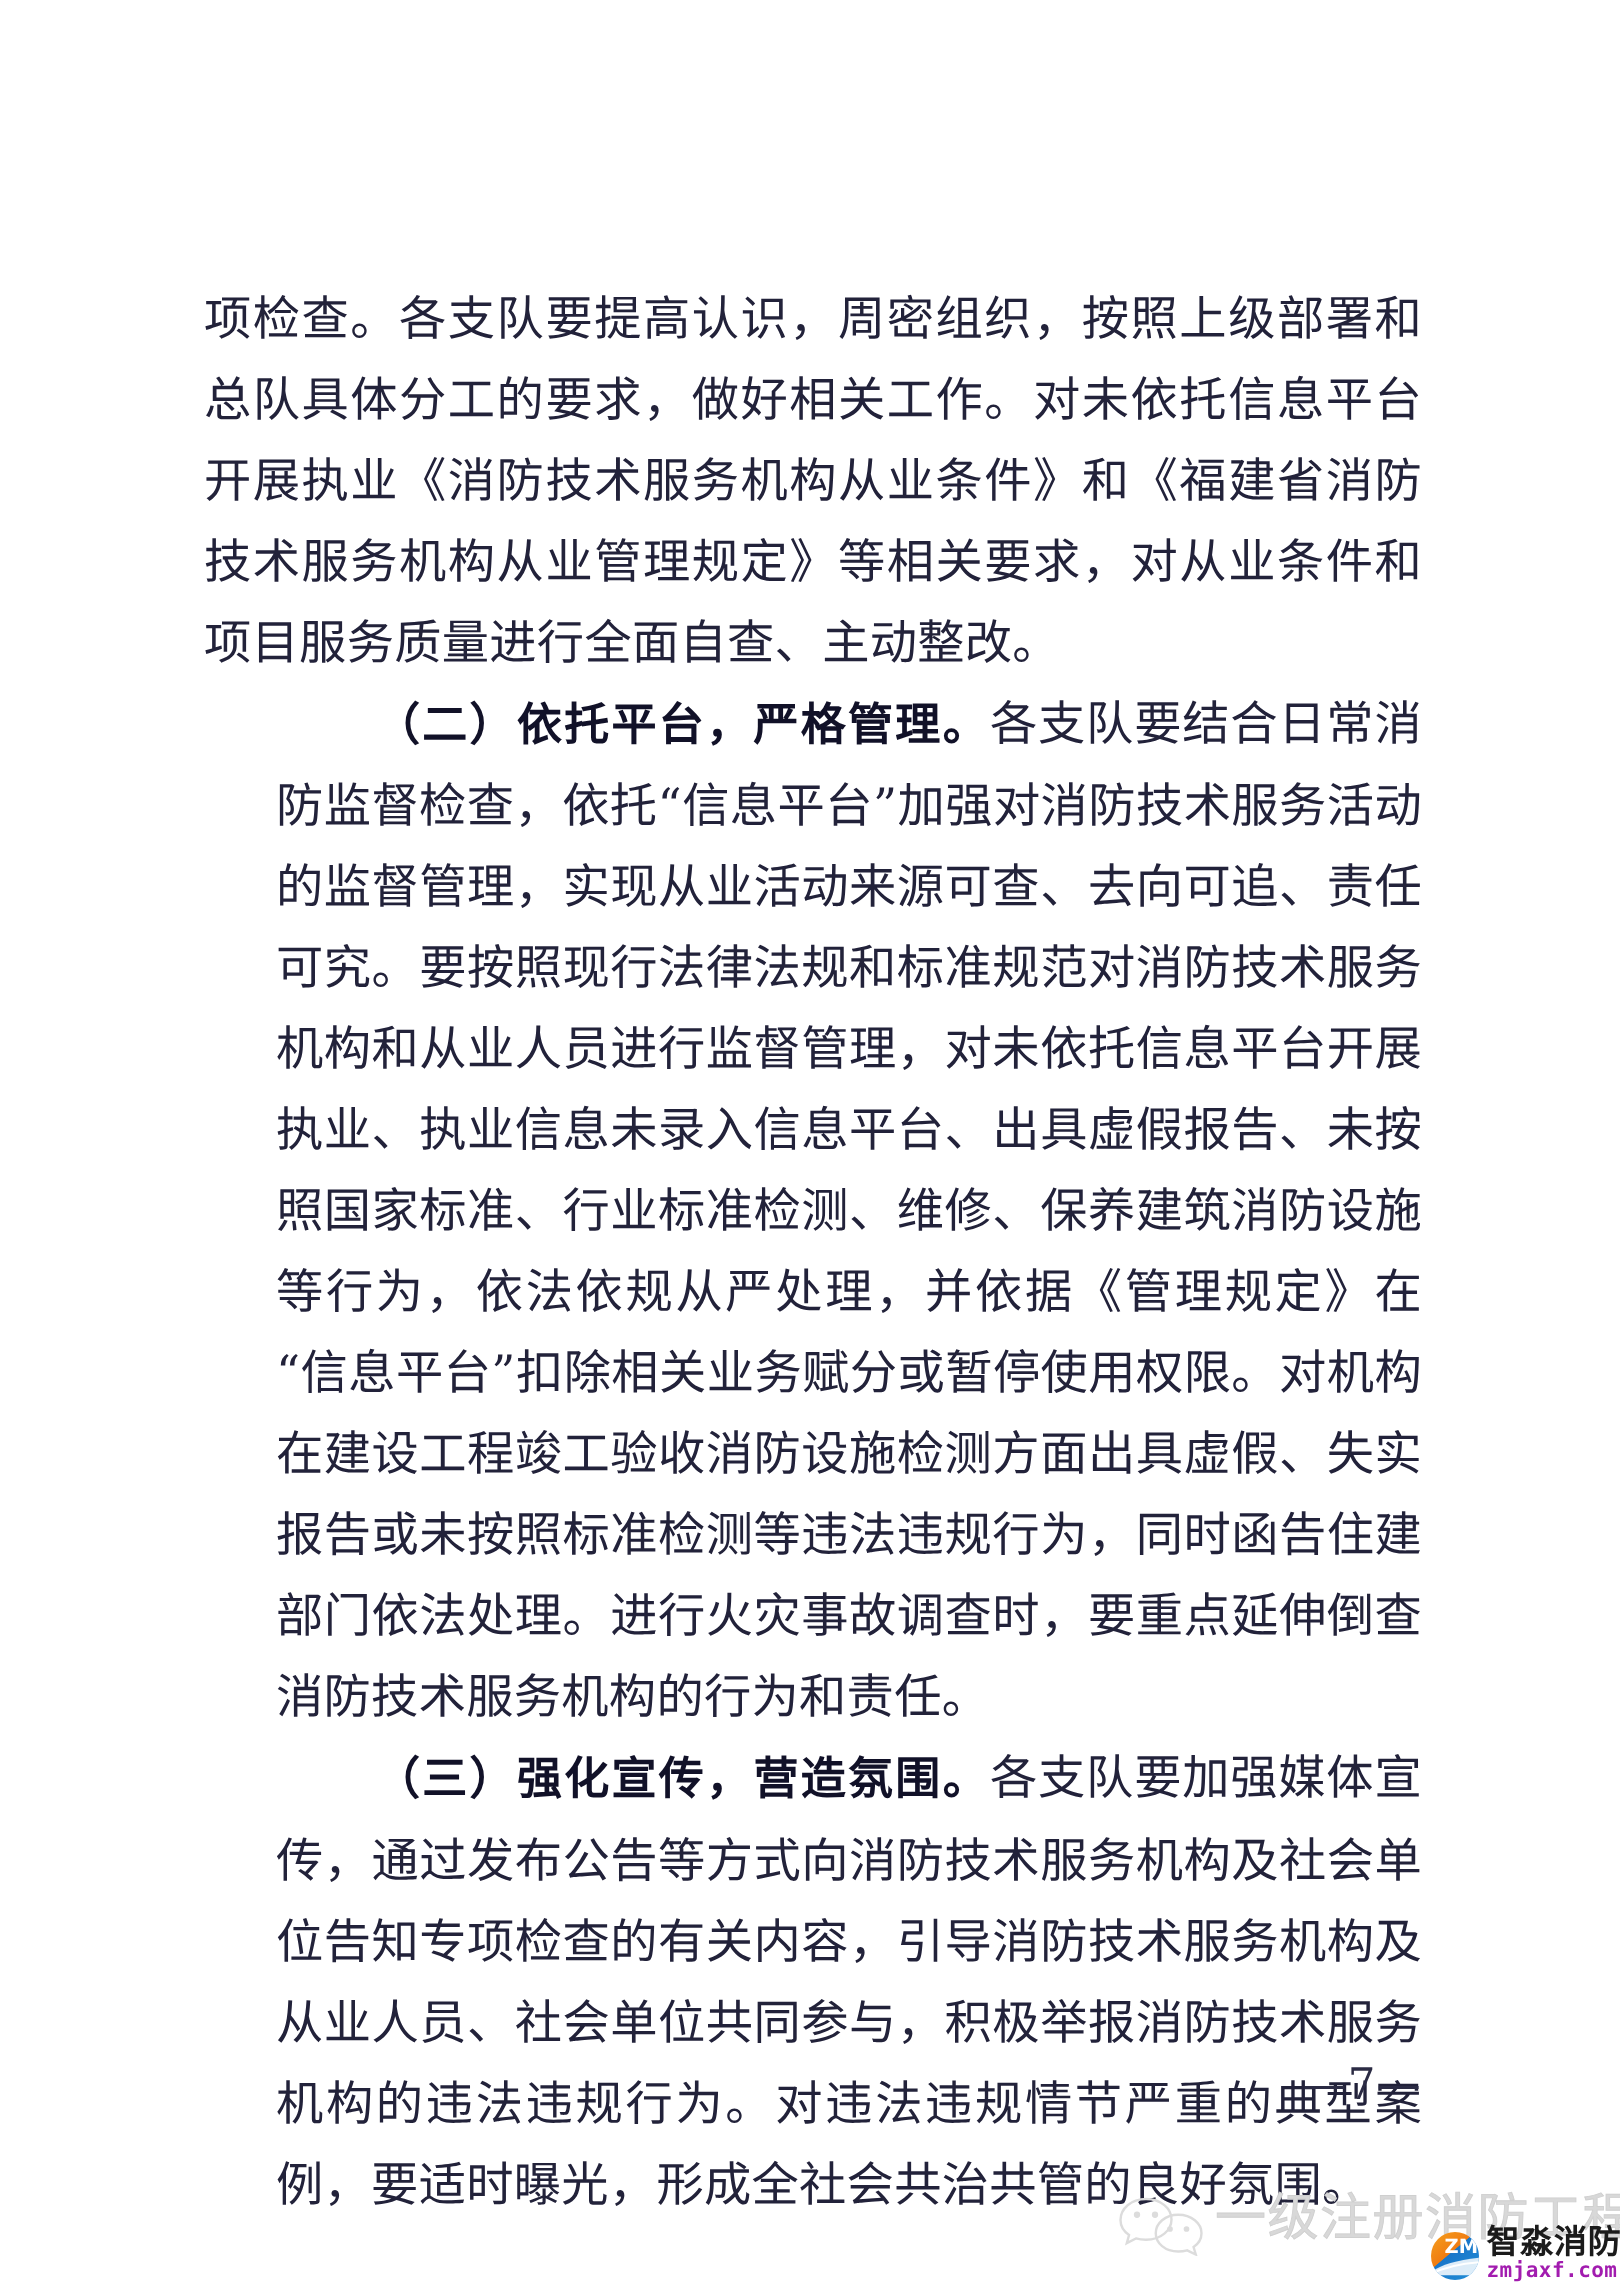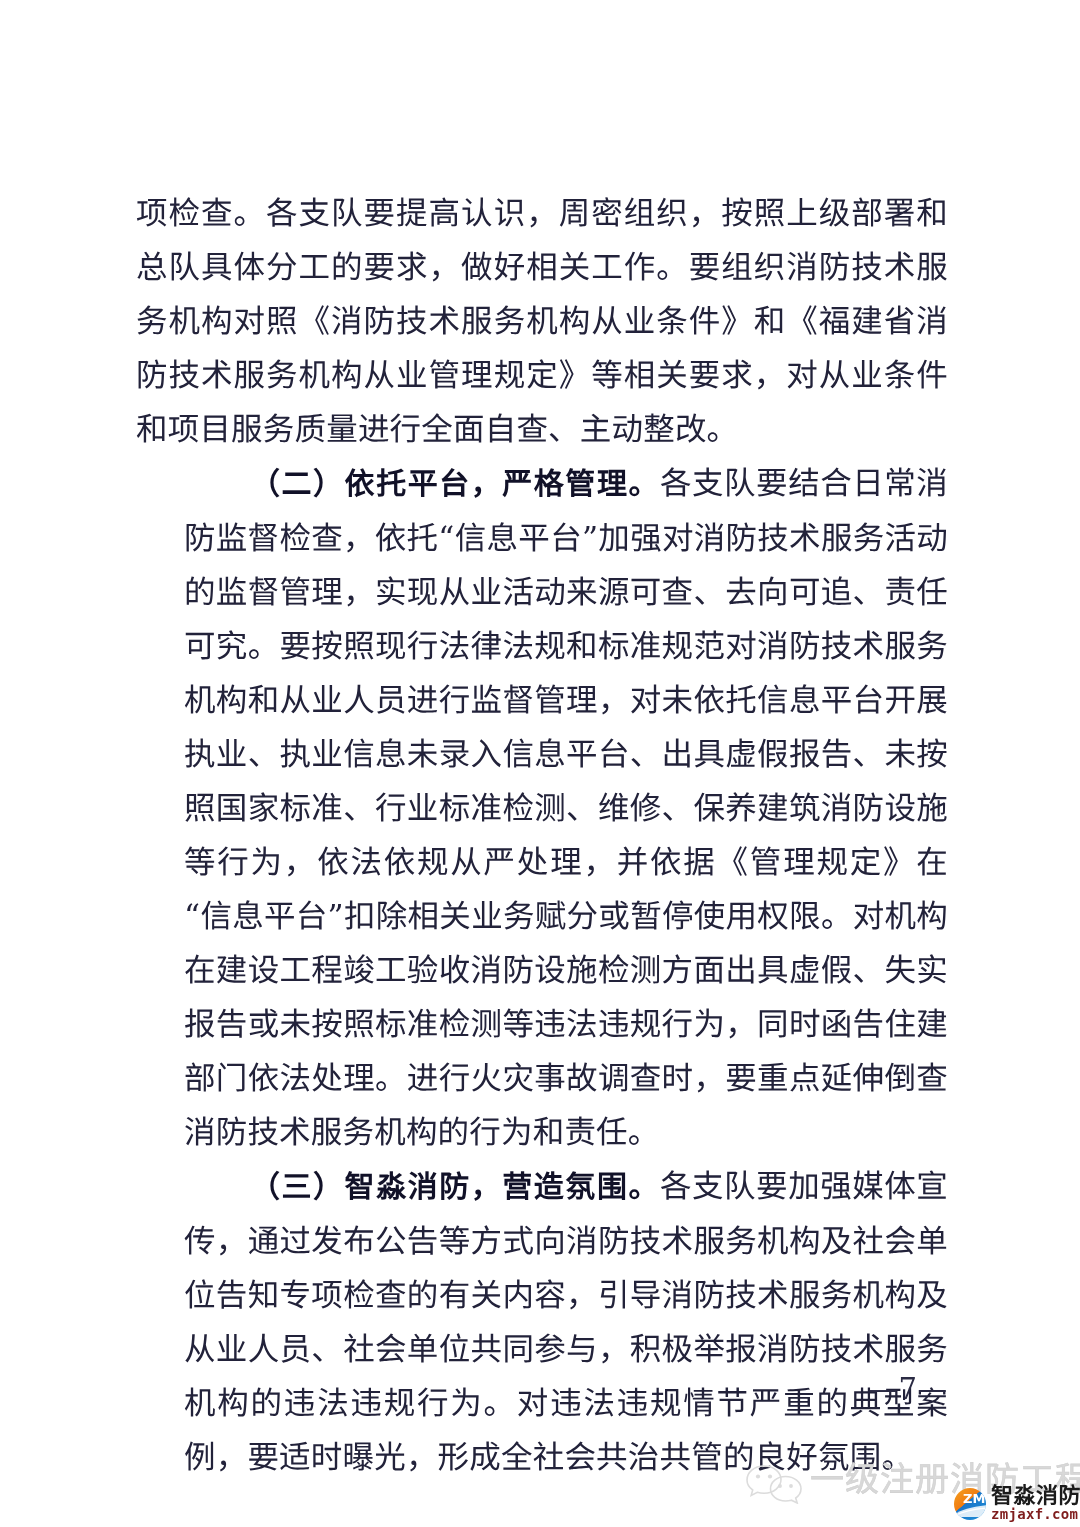--- a/index.html
+++ b/index.html
@@ -157,38 +157,38 @@
     white-space: nowrap;
   }
 
   .brand-url {
     position: absolute;
     left: 37px;
     top: 20px;
     font-family: "DejaVu Sans Mono", "Liberation Mono", monospace;
     font-size: 14px;
     font-weight: 700;
-    color: #7f1d1d;
+    color: #a21caf;
     letter-spacing: 0.3px;
     line-height: 16px;
     white-space: nowrap;
   }
 </style>
 </head>
 <body>
 
 <div class="page">
 
   <div class="text-block">
 
-    <p class="para"><span>项检查。各支队要提高认识，周密组织，按照上级部署和总队具体分工的要求，做好相关工作。要组织消防技术服务机构对照《消防技术服务机构从业条件》和《福建省消防技术服务机构从业管理规定》等相关要求，对从业条件和项目服务质量进行全面自查、主动整改。</span></p>
+    <p class="para"><span>项检查。各支队要提高认识，周密组织，按照上级部署和总队具体分工的要求，做好相关工作。对未依托信息平台开展执业《消防技术服务机构从业条件》和《福建省消防技术服务机构从业管理规定》等相关要求，对从业条件和项目服务质量进行全面自查、主动整改。</span></p>
 
     <p class="para indent"><span class="heading-run">（二）依托平台，严格管理。</span><span>各支队要结合日常消防监督检查，依托“信息平台”加强对消防技术服务活动的监督管理，实现从业活动来源可查、去向可追、责任可究。要按照现行法律法规和标准规范对消防技术服务机构和从业人员进行监督管理，对未依托信息平台开展执业、执业信息未录入信息平台、出具虚假报告、未按照国家标准、行业标准检测、维修、保养建筑消防设施等行为，依法依规从严处理，并依据《管理规定》在“信息平台”扣除相关业务赋分或暂停使用权限。对机构在建设工程竣工验收消防设施检测方面出具虚假、失实报告或未按照标准检测等违法违规行为，同时函告住建部门依法处理。进行火灾事故调查时，要重点延伸倒查消防技术服务机构的行为和责任。</span></p>
 
-    <p class="para indent"><span class="heading-run">（三）智淼消防，营造氛围。</span><span>各支队要加强媒体宣传，通过发布公告等方式向消防技术服务机构及社会单位告知专项检查的有关内容，引导消防技术服务机构及从业人员、社会单位共同参与，积极举报消防技术服务机构的违法违规行为。对违法违规情节严重的典型案例，要适时曝光，形成全社会共治共管的良好氛围。</span></p>
+    <p class="para indent"><span class="heading-run">（三）强化宣传，营造氛围。</span><span>各支队要加强媒体宣传，通过发布公告等方式向消防技术服务机构及社会单位告知专项检查的有关内容，引导消防技术服务机构及从业人员、社会单位共同参与，积极举报消防技术服务机构的违法违规行为。对违法违规情节严重的典型案例，要适时曝光，形成全社会共治共管的良好氛围。</span></p>
 
   </div>
 
   <div class="page-number">—7—</div>
 
   <div class="watermark">
 
     <span class="wechat-icon">
       <svg viewBox="0 0 66 42" width="66" height="42" aria-hidden="true">
         <g fill="none" stroke="#dcdcdc" stroke-width="1.6">

